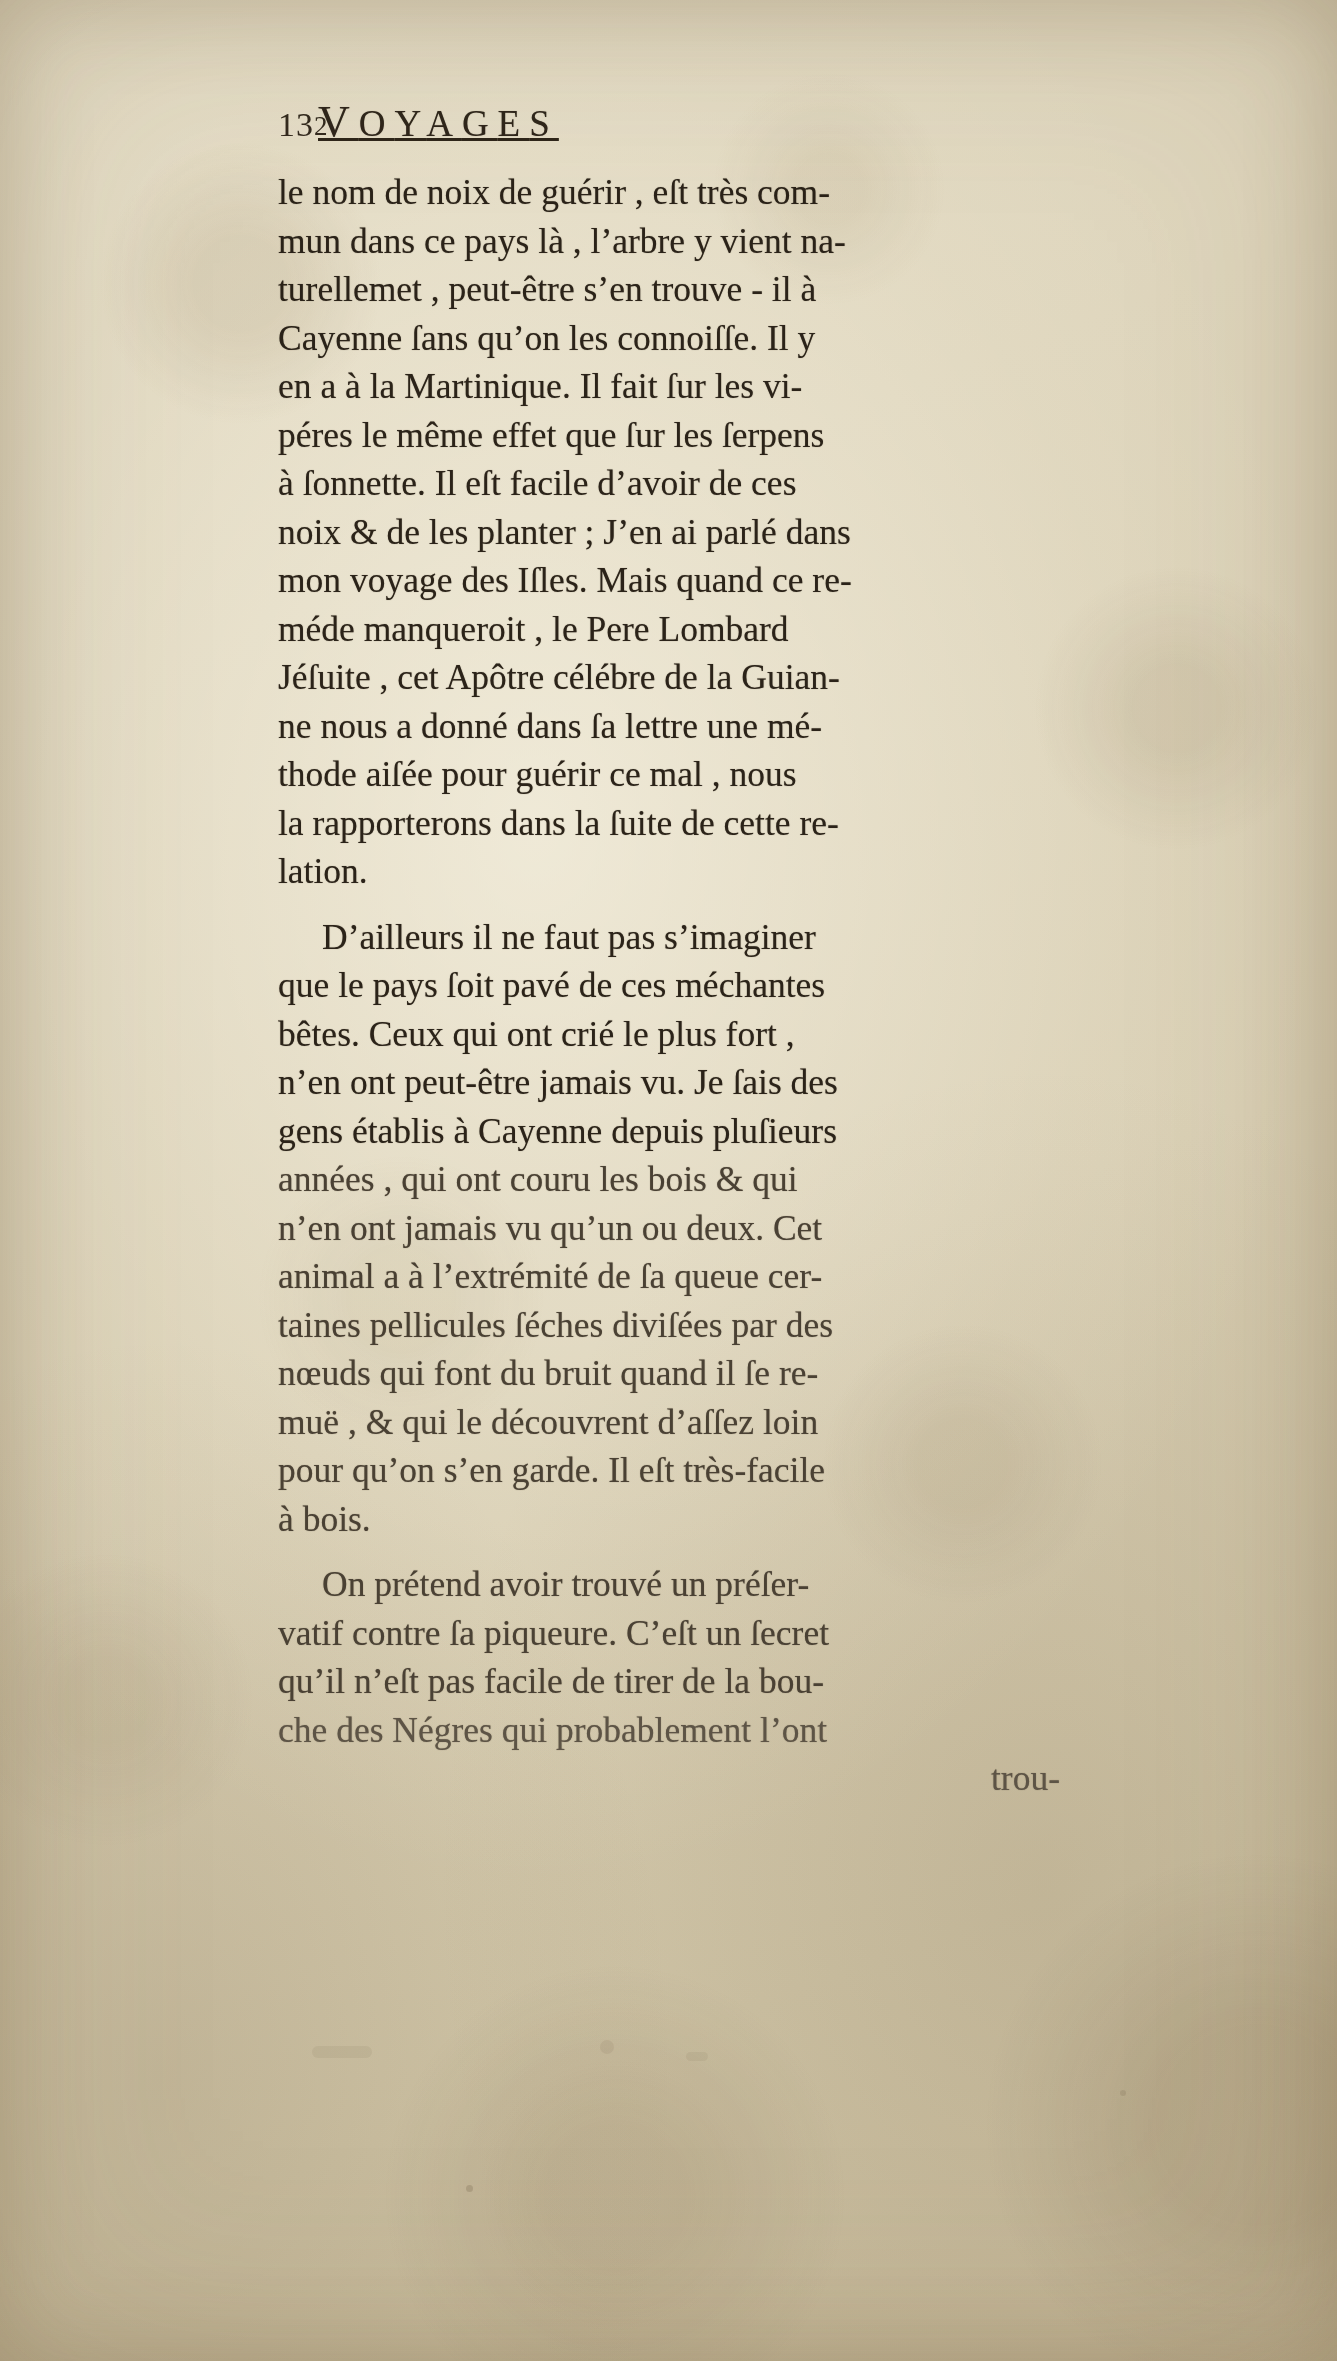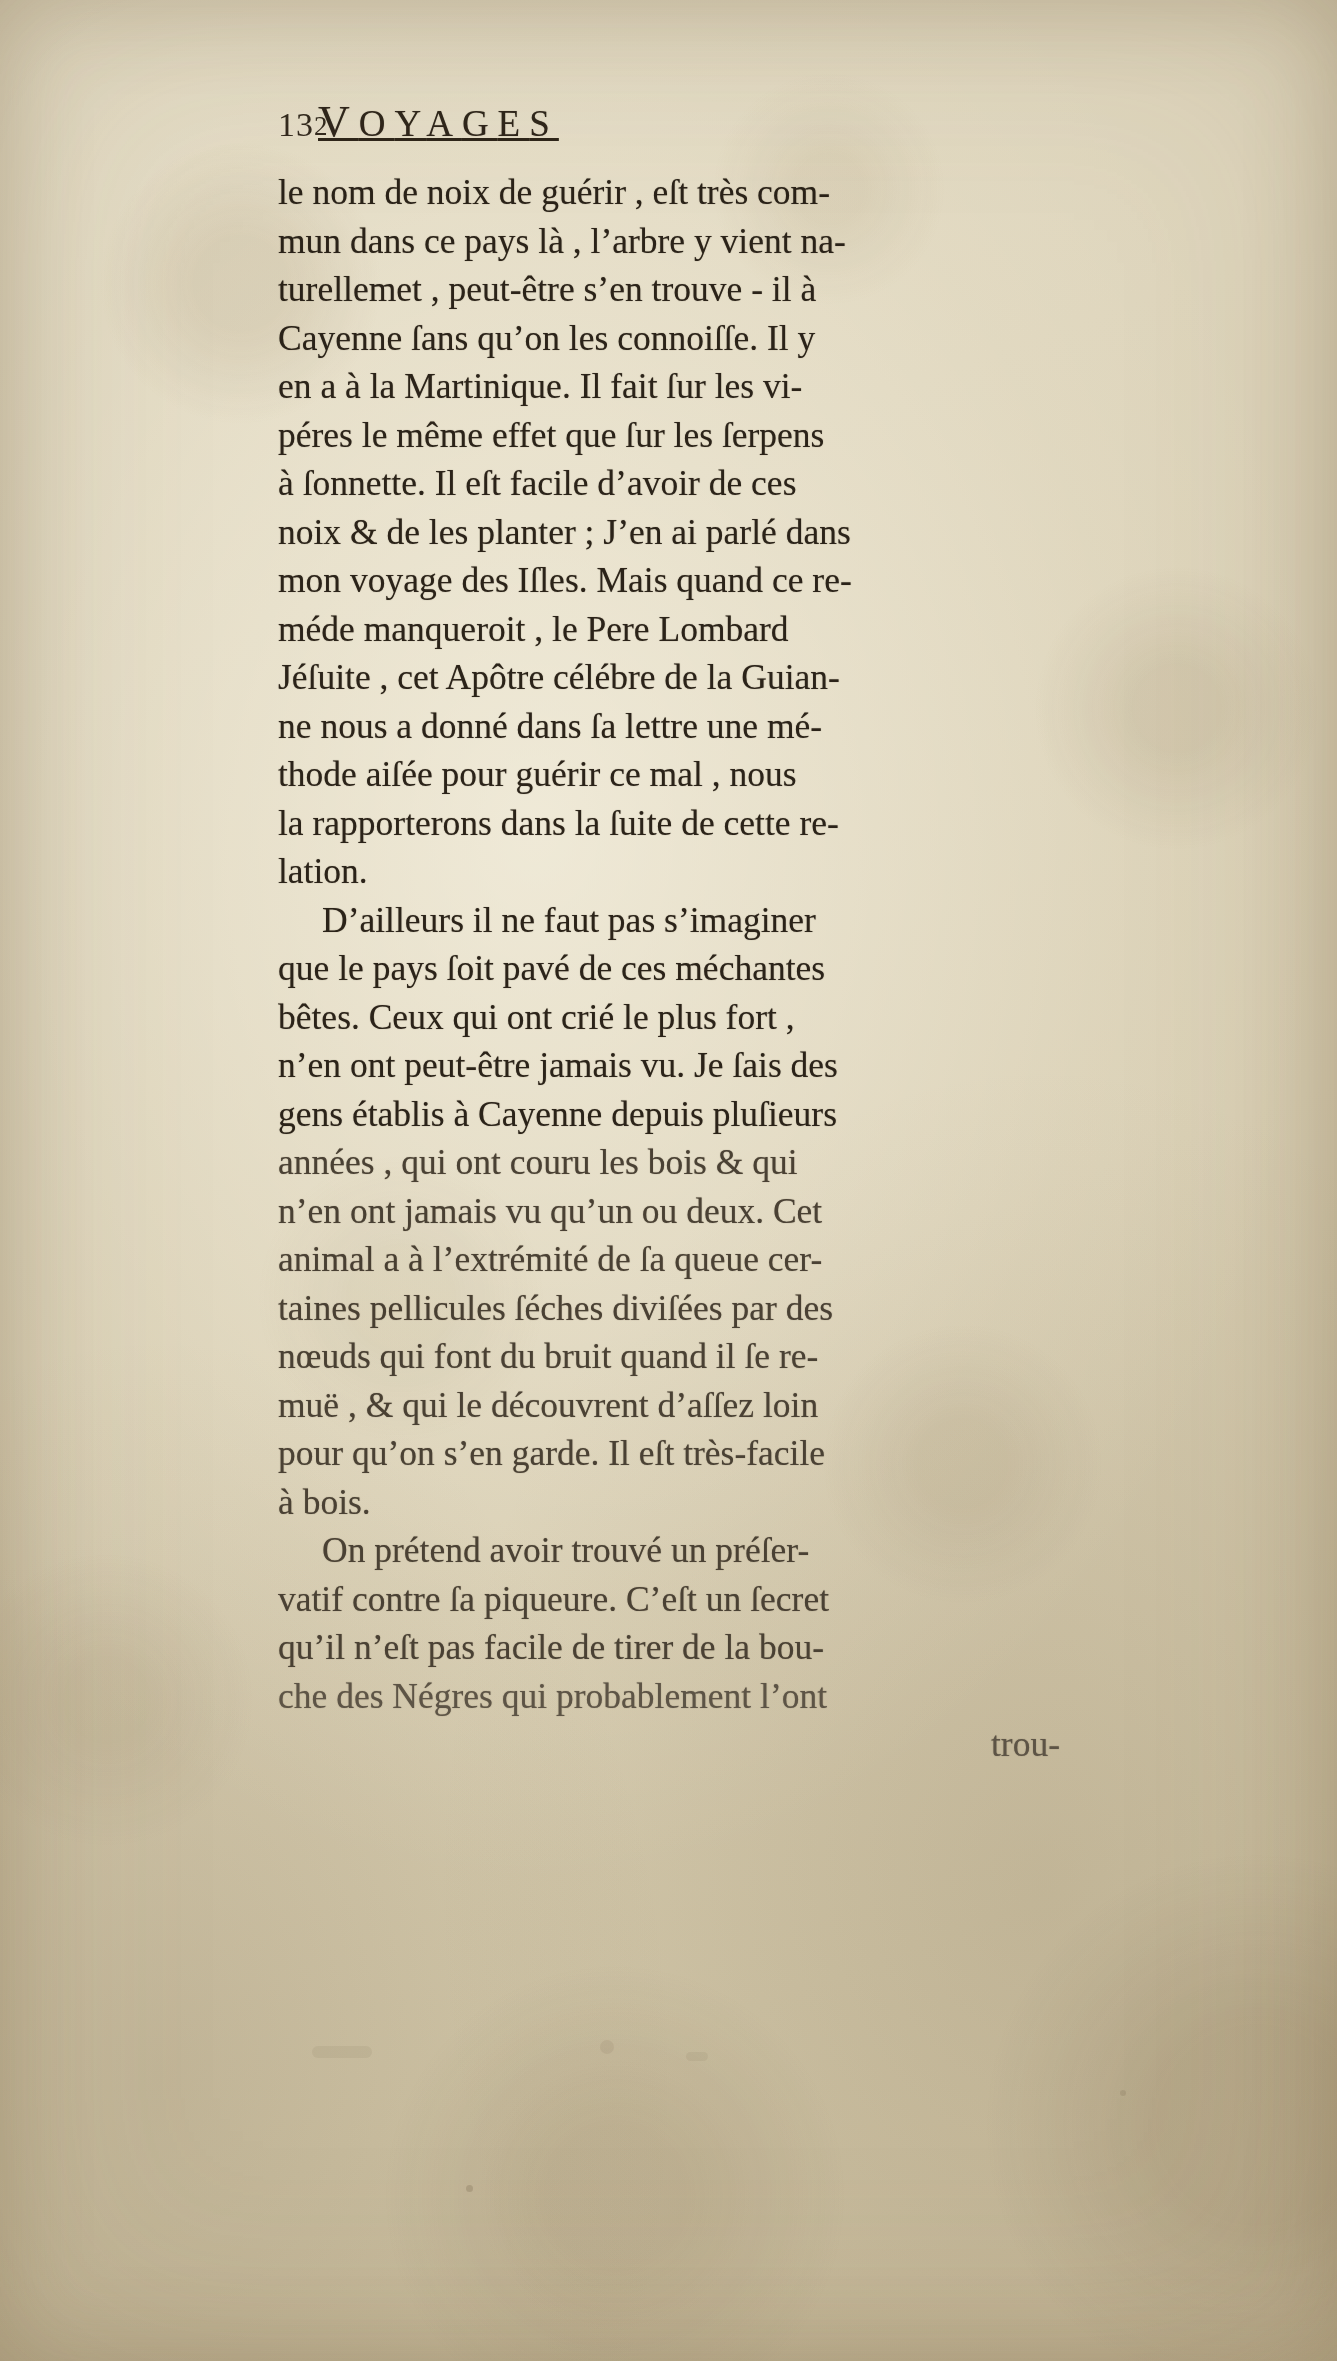--- a/index.html
+++ b/index.html
@@ -100,21 +100,21 @@
   
   .para {
     color: #2b2319;
     font-size: 35.5px;
     line-height: 48.5px;
     text-align: justify;
     text-justify: inter-word;
     text-shadow: 0 0 1.1px rgba(60,48,32,0.45);
   }
   .para + .para {
-    margin-top: 0;
+    margin-top: 17px;
   }
   .indent {
     text-indent: 44px;
   }
   .para .ln {
     display: block;
     white-space: nowrap;
   }
 
   .faded { color: #4a4134; }

